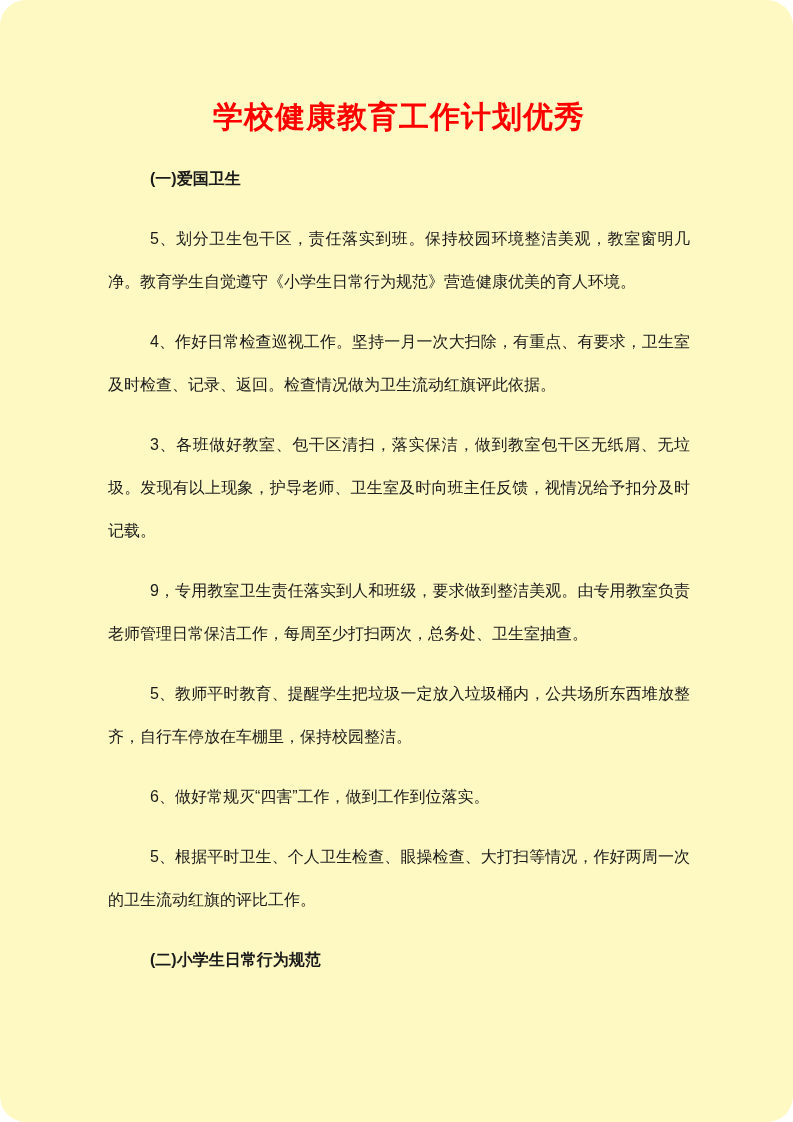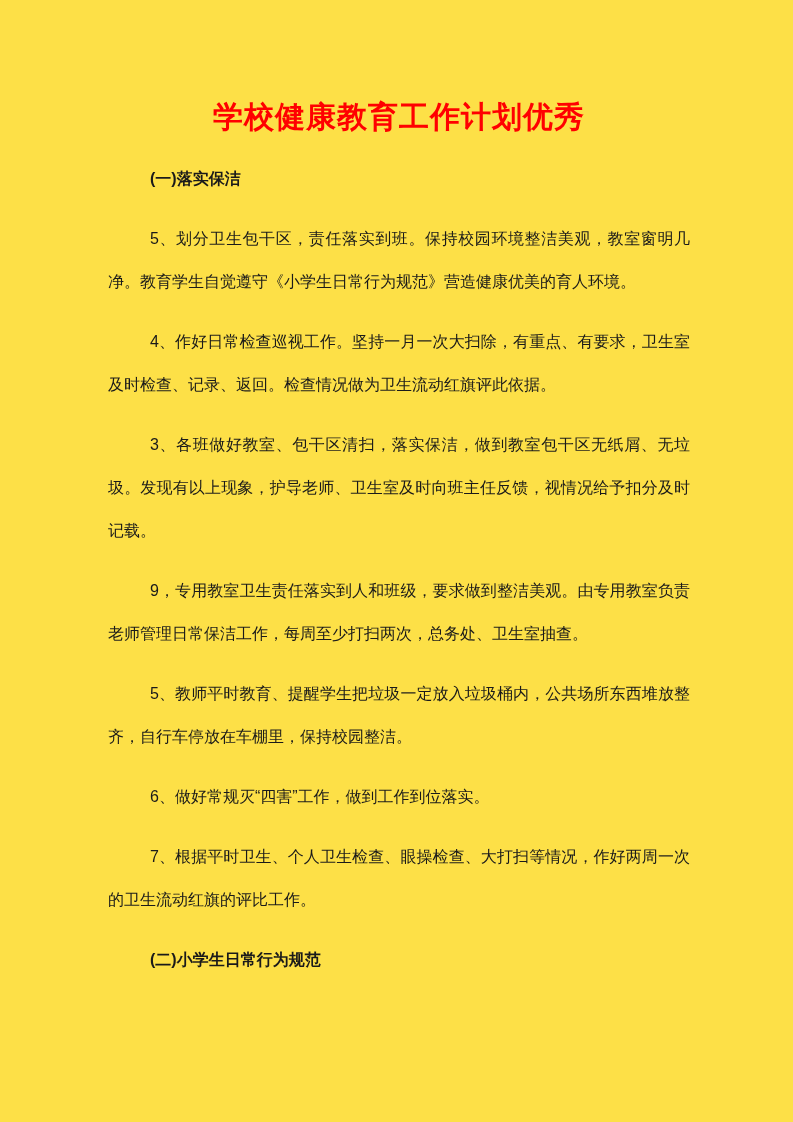--- a/index.html
+++ b/index.html
@@ -38,26 +38,26 @@
     word-break: break-all;
   }
   .doc-section.heading {
     font-weight: bold;
     text-align: left;
   }
 </style>
 </head>
 <body>
 
-<div class="page" style="background: #fde047;">
+<div class="page" style="background: #fef9c3; border-radius: 26px;">
   <h1 class="doc-title" style="color: rgb(255, 0, 0);">学校健康教育工作计划优秀</h1>
   <div id="doc-body" style="color: rgb(26, 26, 26);">
-      <p class="doc-section heading">(一)落实保洁</p>
+      <p class="doc-section heading">(一)爱国卫生</p>
       <p class="doc-section paragraph">5、划分卫生包干区，责任落实到班。保持校园环境整洁美观，教室窗明几净。教育学生自觉遵守《小学生日常行为规范》营造健康优美的育人环境。</p>
       <p class="doc-section paragraph">4、作好日常检查巡视工作。坚持一月一次大扫除，有重点、有要求，卫生室及时检查、记录、返回。检查情况做为卫生流动红旗评此依据。</p>
       <p class="doc-section paragraph">3、各班做好教室、包干区清扫，落实保洁，做到教室包干区无纸屑、无垃圾。发现有以上现象，护导老师、卫生室及时向班主任反馈，视情况给予扣分及时记载。</p>
       <p class="doc-section paragraph">9，专用教室卫生责任落实到人和班级，要求做到整洁美观。由专用教室负责老师管理日常保洁工作，每周至少打扫两次，总务处、卫生室抽查。</p>
       <p class="doc-section paragraph">5、教师平时教育、提醒学生把垃圾一定放入垃圾桶内，公共场所东西堆放整齐，自行车停放在车棚里，保持校园整洁。</p>
       <p class="doc-section paragraph">6、做好常规灭“四害”工作，做到工作到位落实。</p>
-      <p class="doc-section paragraph">7、根据平时卫生、个人卫生检查、眼操检查、大打扫等情况，作好两周一次的卫生流动红旗的评比工作。</p>
+      <p class="doc-section paragraph">5、根据平时卫生、个人卫生检查、眼操检查、大打扫等情况，作好两周一次的卫生流动红旗的评比工作。</p>
       <p class="doc-section heading">(二)小学生日常行为规范</p>
     </div>
 </div>
 
 </body></html>

